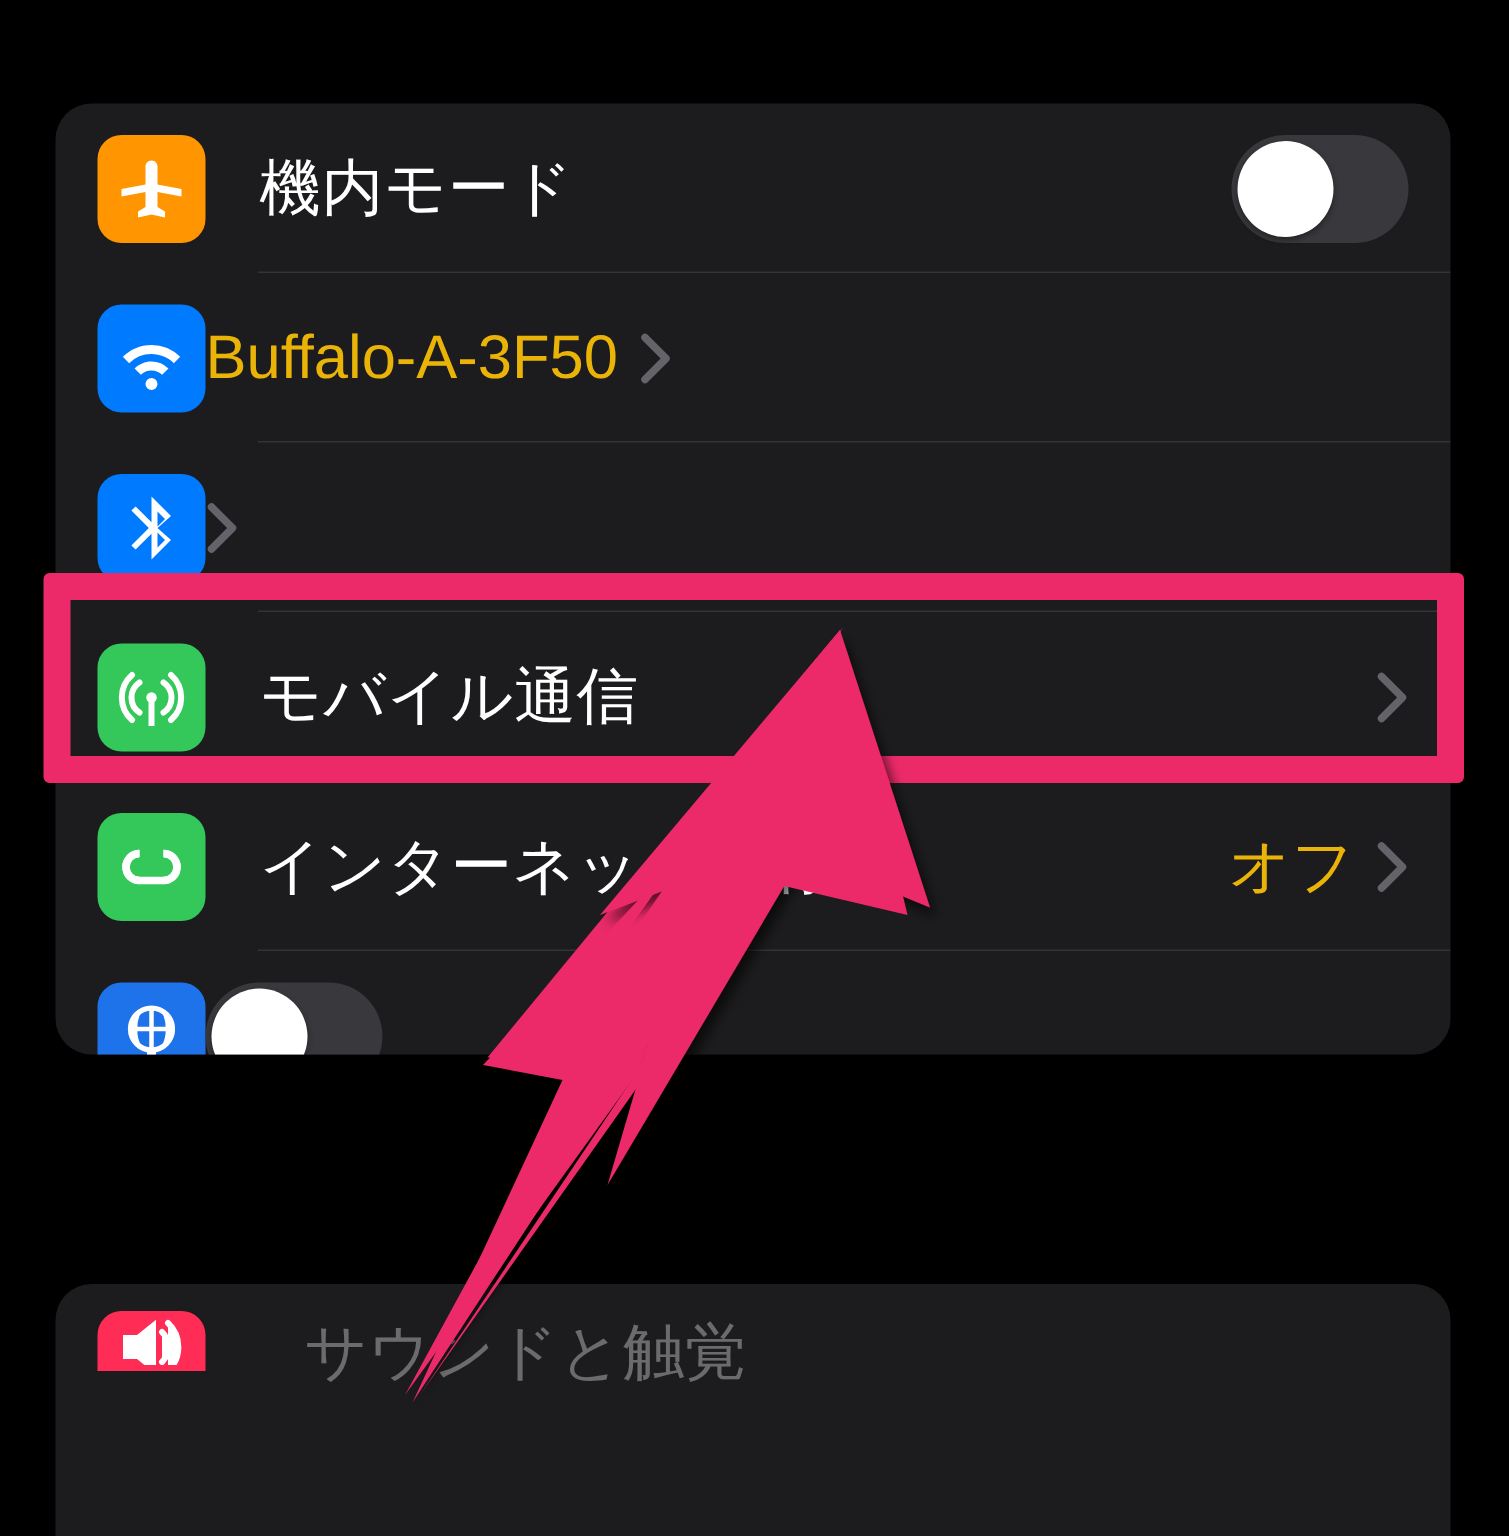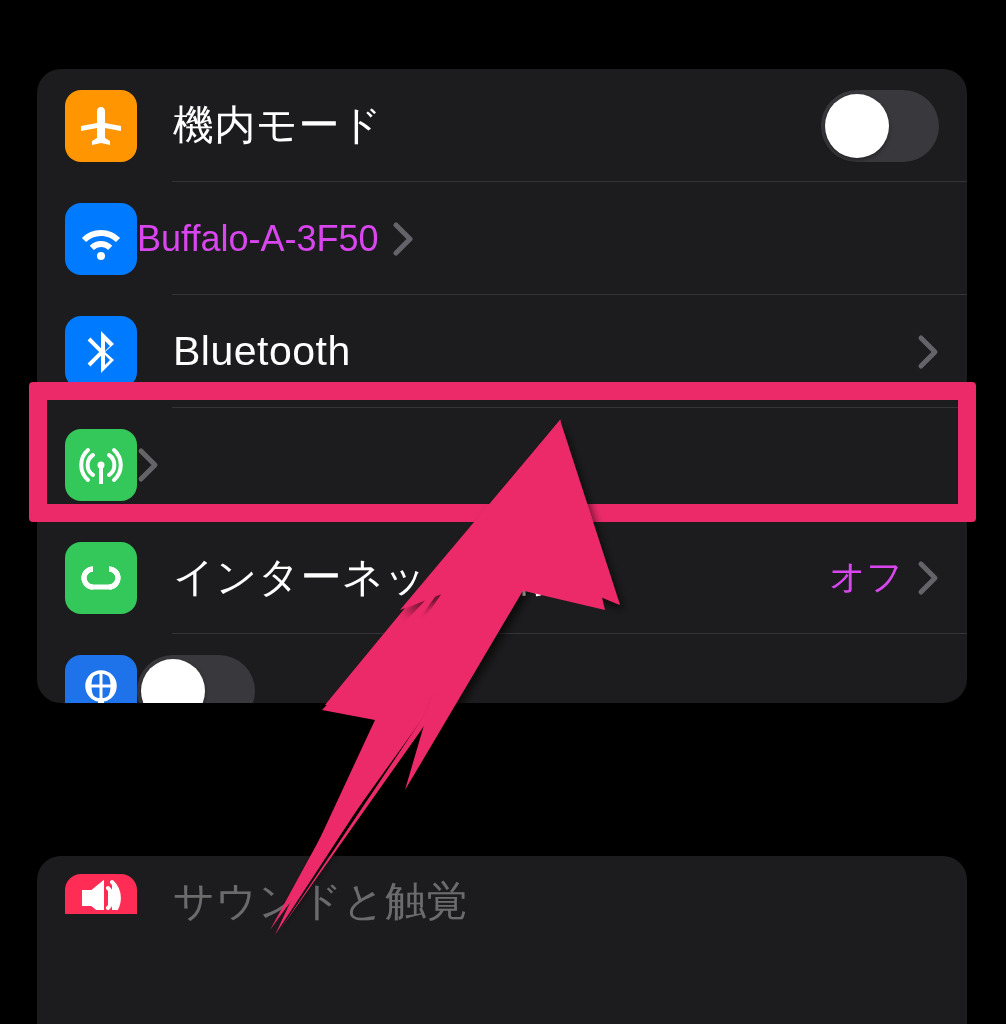--- a/index.html
+++ b/index.html
@@ -51,22 +51,22 @@
   .label {
     flex: 1 1 auto;
     margin-left: 36px;
     font-size: 41px;
     font-weight: 400;
     color: #fff;
     letter-spacing: 0.5px;
     white-space: nowrap;
   }
   .value {
-    font-size: 36px;
-    color: #d946ef;
+    font-size: 41px;
+    color: #eab308;
     margin-right: 14px;
     white-space: nowrap;
   }
   .chevron {
     width: 22px; height: 36px;
     flex: 0 0 22px;
   }
   .chevron svg { display: block; }
   .toggle {
     position: relative;
@@ -147,37 +147,37 @@
       </div>
       <div class="sep"></div>
     </div>
 
     <div class="row">
       <div class="icon bg-blue">
         <svg width="46" height="46" viewBox="0 0 46 46">
             <path fill="#fff" d="M23 2v17.2L12.4 8.6 9.6 11.4 21.2 23 9.6 34.6l2.8 2.8L23 26.8V44l13-13-9-8 9-8L23 2zm4 10l5 5-5 5V12zm0 14l5 5-5 5V26z"></path>
           </svg>
       </div>
-      <div class="label">Bluetooth</div>
       <div class="chevron">
         <svg width="22" height="36" viewBox="0 0 22 36">
             <path fill="none" stroke="#636369" stroke-width="5" stroke-linecap="round" stroke-linejoin="round" d="M4 4l14 14L4 32"></path>
           </svg>
       </div>
       <div class="sep"></div>
     </div>
 
     <div class="row">
       <div class="icon bg-green">
         <svg width="50" height="50" viewBox="0 0 50 50">
           <path fill="none" stroke="#fff" stroke-width="4" stroke-linecap="round" d="M12 10a20 20 0 000 30 M38 10a20 20 0 010 30 M17 15a12 12 0 000 20 M33 15a12 12 0 010 20"></path>
           <circle cx="25" cy="25" r="3.5" fill="#fff"></circle>
           <rect x="23" y="27" width="4" height="17" fill="#fff"></rect>
         </svg>
       </div>
+      <div class="label">モバイル通信</div>
       <div class="chevron">
         <svg width="22" height="36" viewBox="0 0 22 36">
             <path fill="none" stroke="#636369" stroke-width="5" stroke-linecap="round" stroke-linejoin="round" d="M4 4l14 14L4 32"></path>
           </svg>
       </div>
       <div class="sep"></div>
     </div>
 
     <div class="row">
       <div class="icon bg-green">
@@ -208,21 +208,21 @@
       <div class="toggle">
           <div class="knob"></div>
         </div>
     </div>
 
   </div>
 
   <div class="group group2">
 
 
-    <div class="row" style="height:55px; align-items:flex-start; padding-top:18px;">
+    <div class="row" style="height:55px; align-items:flex-start; padding-top:18px;gap:30px;">
       <div class="icon bg-red2" style="height:40px; border-radius:16px 16px 0 0;">
         <svg width="46" height="32" viewBox="0 0 46 32">
             <path fill="#fff" d="M6 14v12h8l10 8V6L14 14H6zm24-4a14 14 0 010 20 M34 4a22 22 0 010 32" stroke="#fff" stroke-width="4" stroke-linecap="round"></path>
             <path fill="#fff" d="M6 16v12h8l10 8V8L14 16H6z"></path>
           </svg>
       </div>
       <div class="label" style="opacity:0.35;">サウンドと触覚</div>
     </div>
 
   </div>

